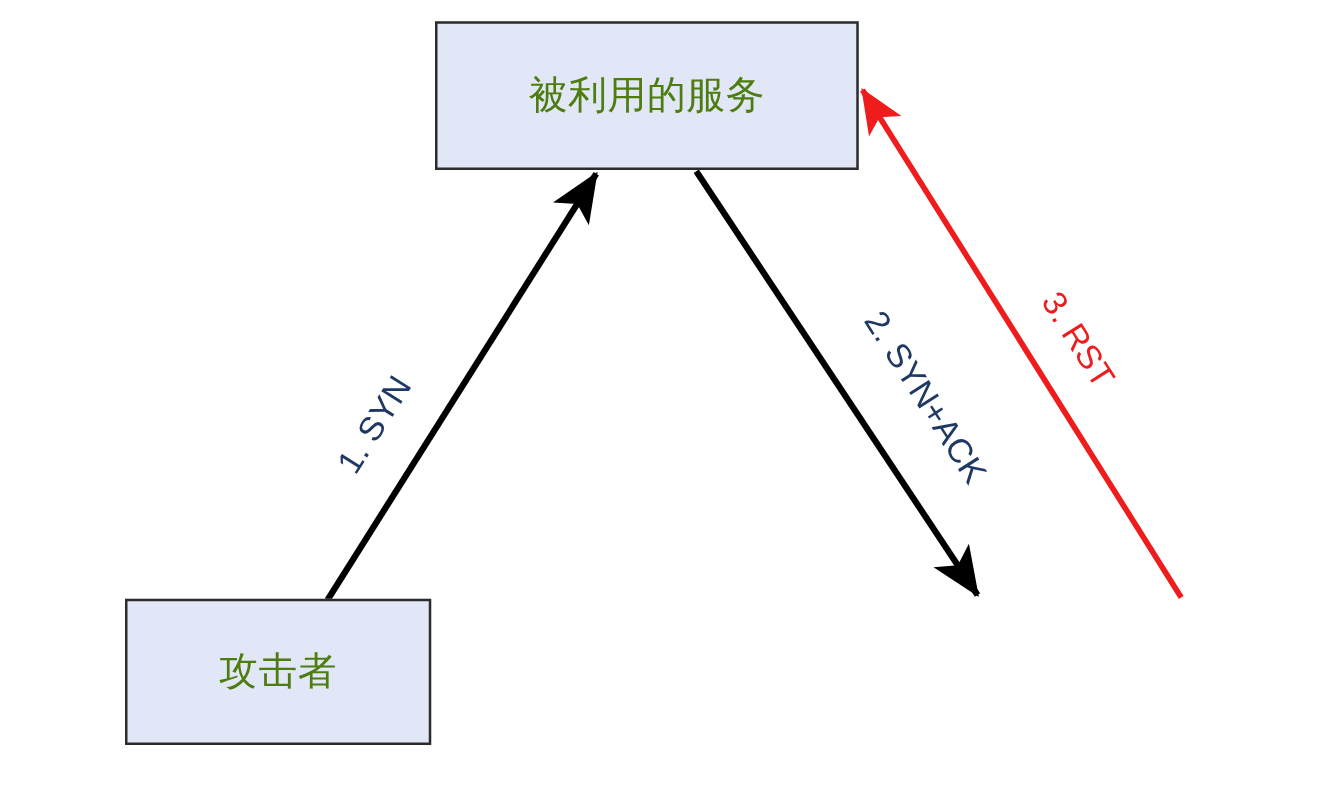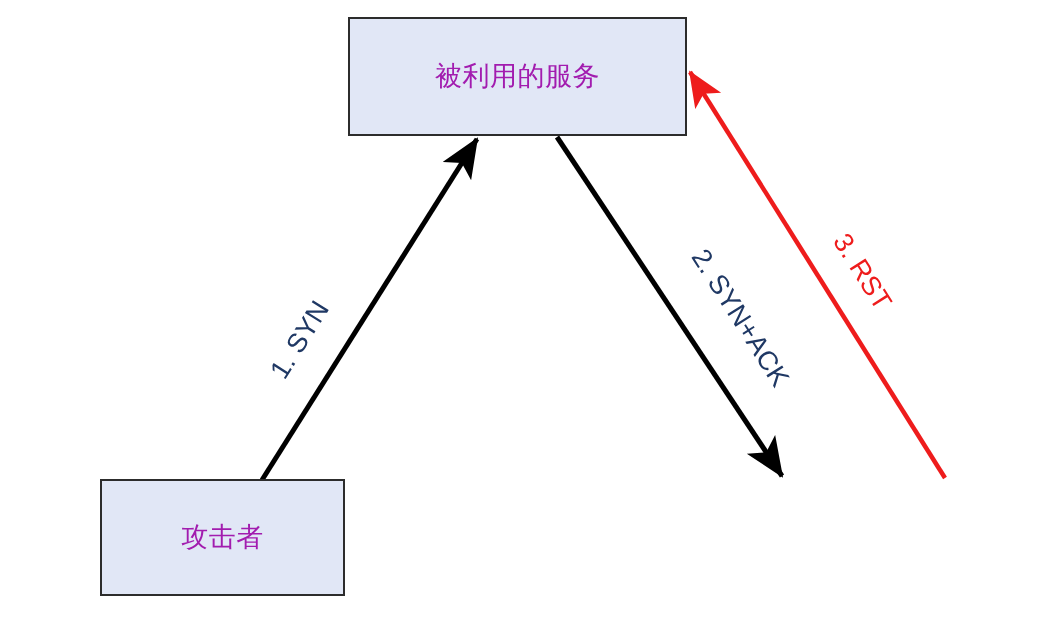--- a/index.html
+++ b/index.html
@@ -28,22 +28,22 @@
     position: absolute;
     box-sizing: border-box;
     background: #e1e7f6;
     border: 2px solid #2c2c2c;
     display: flex;
     align-items: center;
     justify-content: center;
     z-index: 3;
   }
   .node-label {
-    color: #a21caf;
-    font-size: 27px;
+    color: #4d7c0f;
+    font-size: 31px;
     line-height: 1.1;
     letter-spacing: 0.5px;
     white-space: nowrap;
   }
   #node-service {
     left: 348px;
     top: 17px;
     width: 339px;
     height: 119px;
   }

